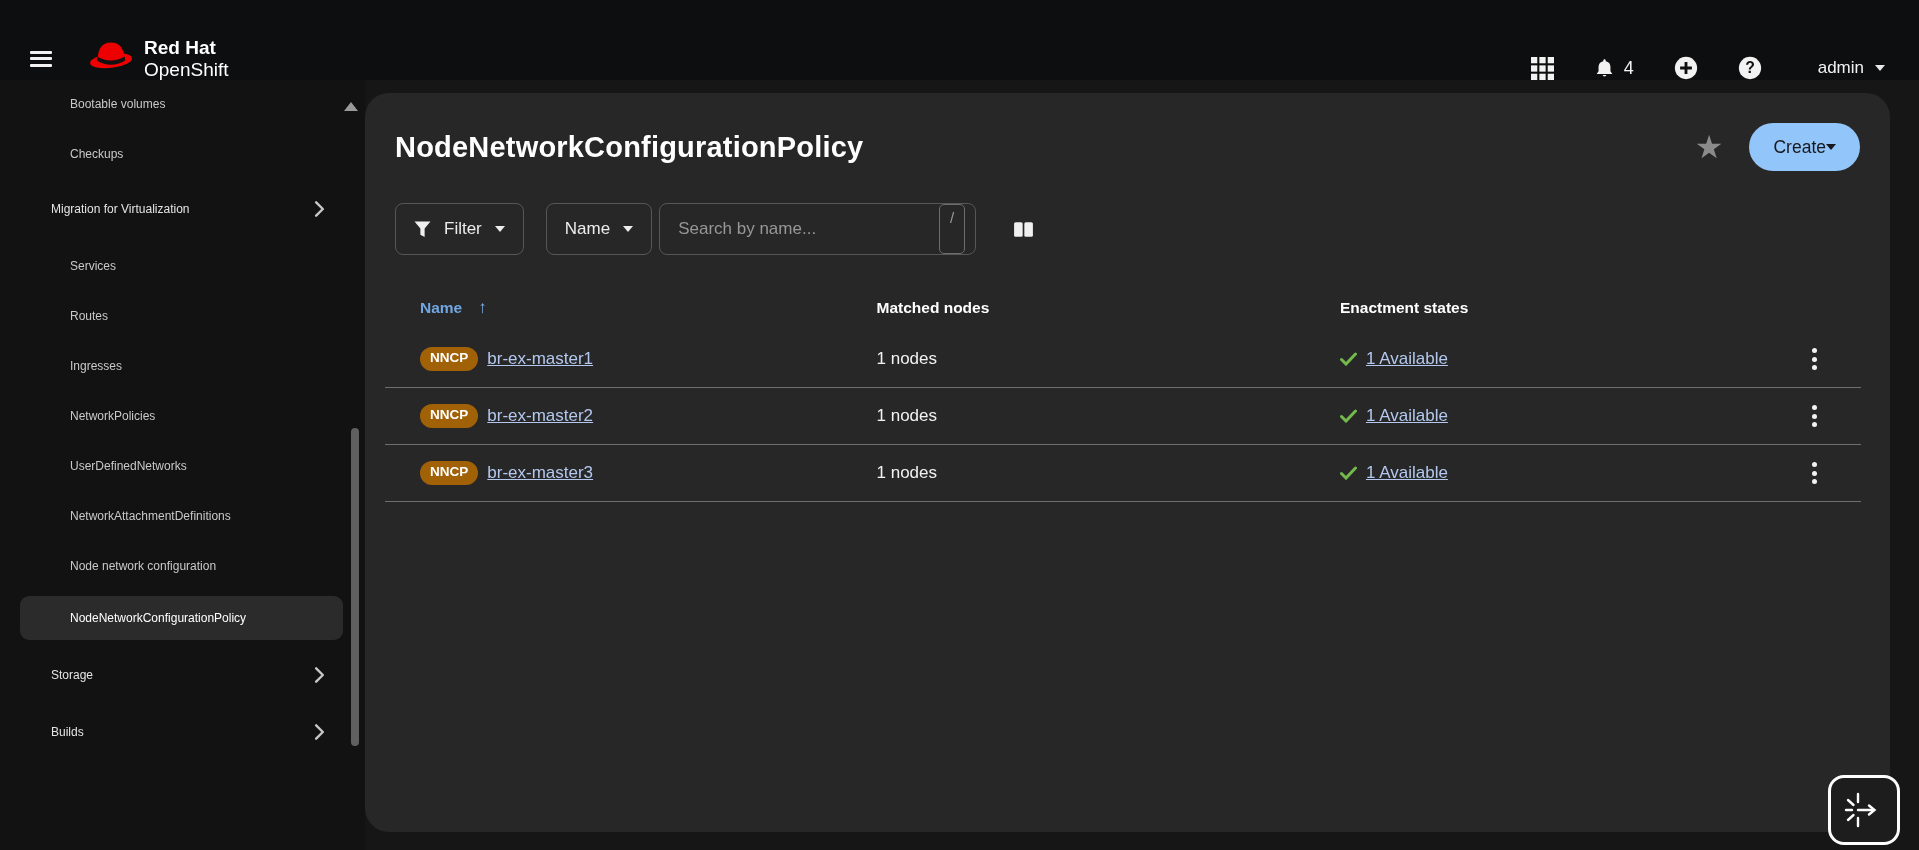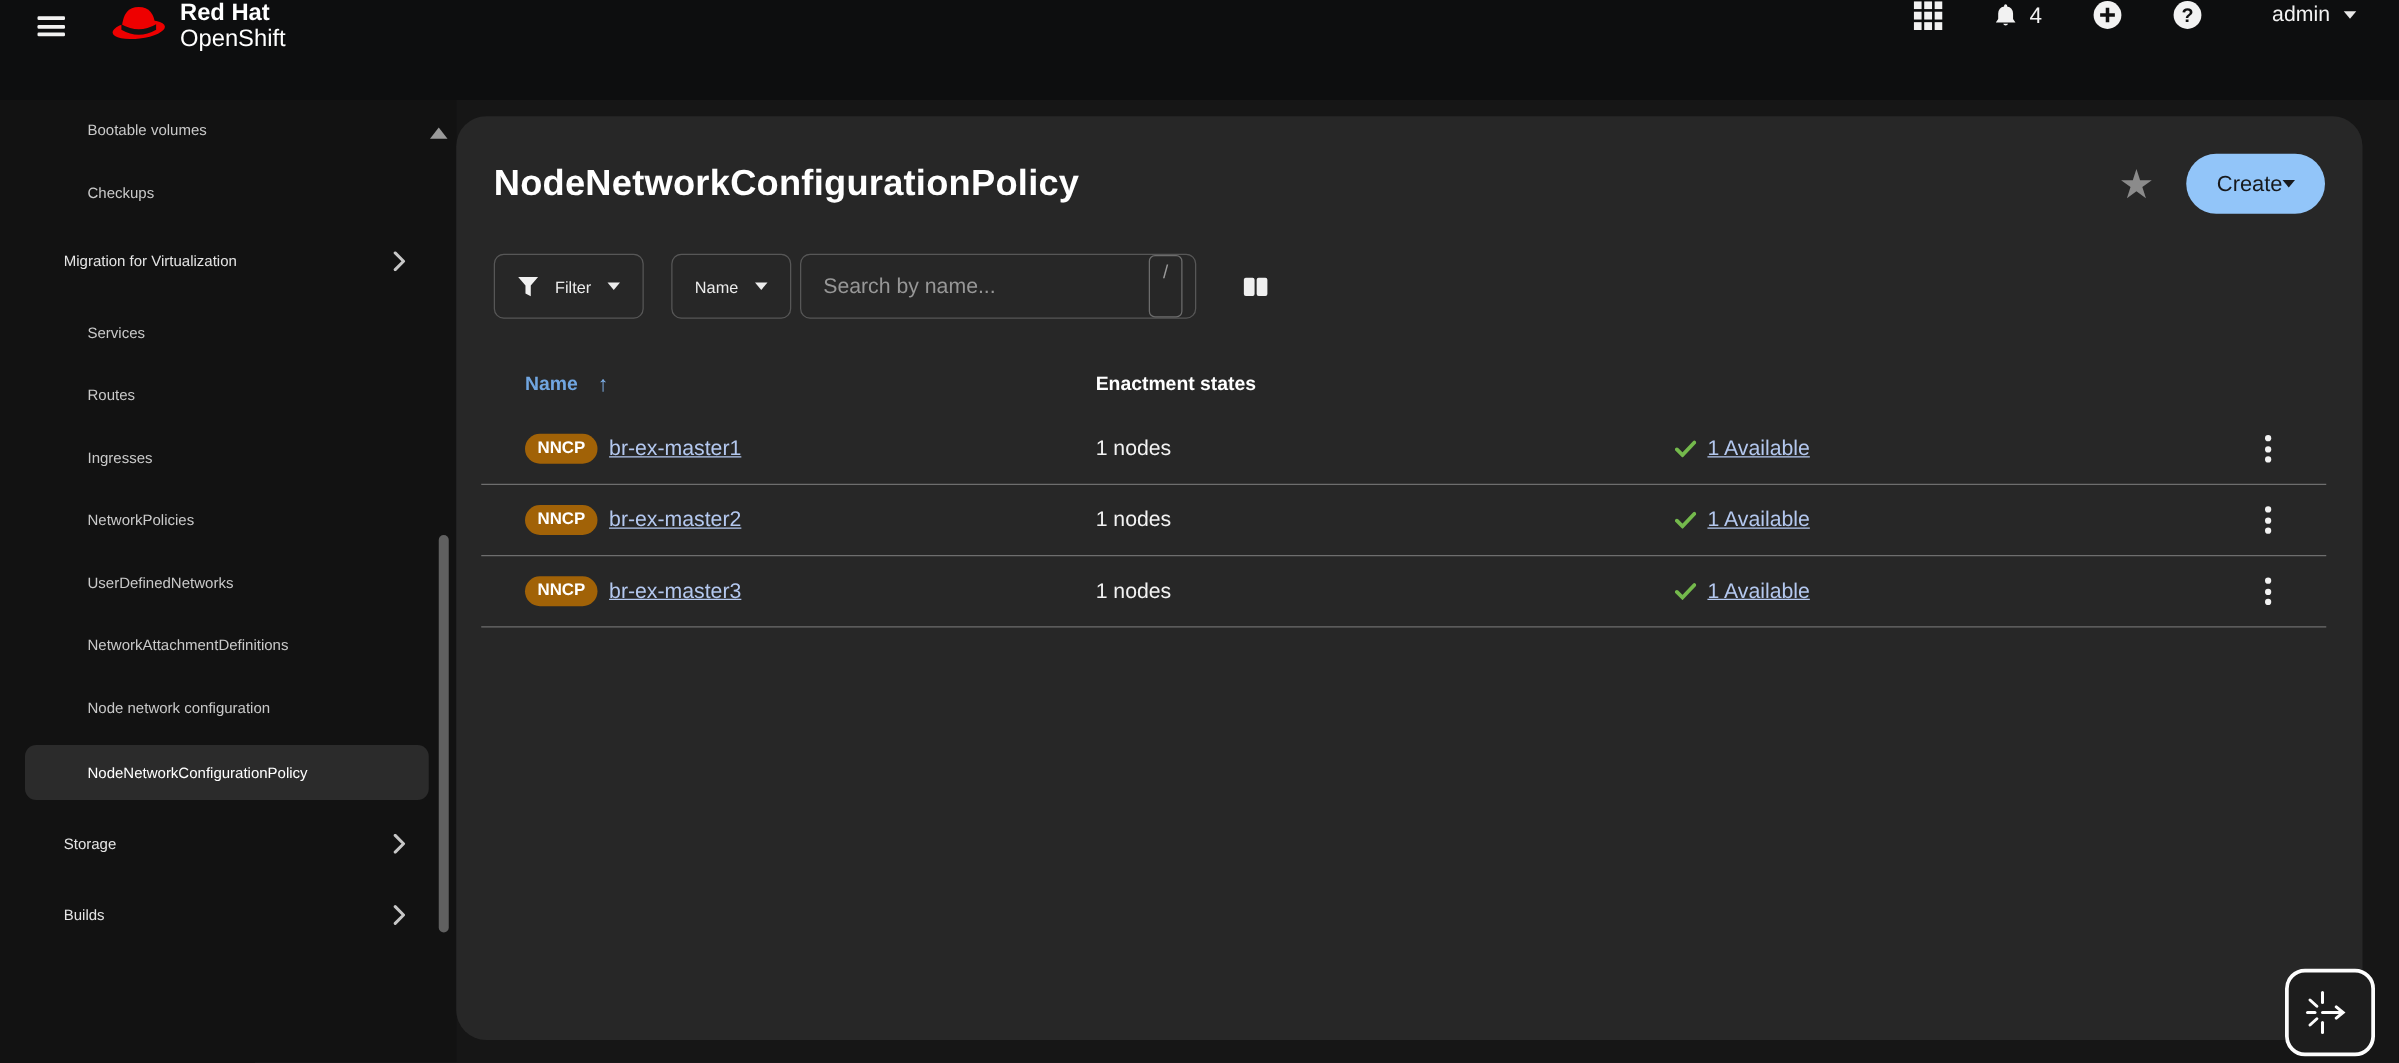--- a/index.html
+++ b/index.html
@@ -8,21 +8,21 @@
     width:1919px; height:850px; overflow:hidden;
     background:#0e0f10;
     font-family:"Liberation Sans","DejaVu Sans",sans-serif;
     color:#e8e8e8;
   }
   .app { display:flex; flex-direction:column; width:100%; height:100%; }
 
   
   .masthead {
     height:80px; flex:none; background:#0d0e0f;
-    display:flex; align-items:flex-start; justify-content:space-between;
+    display:flex; align-items:flex-end; justify-content:space-between;
     padding:0 34px 0 30px;
   }
   .m-left { display:flex; align-items:center; gap:32px; }
   .hamburger { width:26px; height:20px; display:flex; flex-direction:column; justify-content:space-between; cursor:pointer; background:none; border:none; padding:2px 0; }
   .hamburger span { display:block; height:3px; width:22px; background:#f2f2f2; border-radius:1px; }
   .brand { display:flex; align-items:flex-start; gap:10px; }
   .brand-text { line-height:1.12; color:#fff; font-size:19px; }
   .brand-line1 { font-weight:700; }
   .brand-line2 { font-weight:400; }
   .m-right { display:flex; align-items:center; gap:40px; }
@@ -69,21 +69,21 @@
   .create-btn {
     background:#92c5f9; color:#17191c; border:none; border-radius:26px;
     height:48px; padding:0 24px; font-size:17.5px; font-family:inherit;
     display:inline-flex; align-items:center; cursor:pointer;
   }
 
   
   .toolbar { display:flex; align-items:center; margin:32px 30px 0 30px; }
   .btn-outline {
     background:transparent; border:1px solid #575757; border-radius:8px;
-    color:#ececec; font-size:13px; font-family:inherit; height:52px; padding:0 18px;
+    color:#ececec; font-size:17px; font-family:inherit; height:52px; padding:0 18px;
     display:inline-flex; align-items:center; gap:13px; cursor:pointer;
   }
   .btn-name { margin-left:22px; }
   .search-box {
     width:317px; height:52px; border:1px solid #575757; border-radius:8px;
     display:flex; padding:0 10px 0 16px; margin-left:7px;
   }
   .search-box input {
     background:transparent; border:none; outline:none; color:#e0e0e0;
     font-size:17px; font-family:inherit; flex:1; min-width:0;
@@ -273,20 +273,21 @@
             </svg>
           </button>
         </div>
 
         <div class="table">
           <div class="thead">
             <div class="th-name">
               <span>Name</span>
               <span class="sort-arrow">↑</span>
             </div>
+            <div>Matched nodes</div>
             <div>Enactment states</div>
             <div></div>
           </div>
 
           <div class="trow">
             <div class="cell-name">
               <span class="badge">NNCP</span>
               <a class="res-link">br-ex-master1</a>
             </div>
             <div>1 nodes</div>

